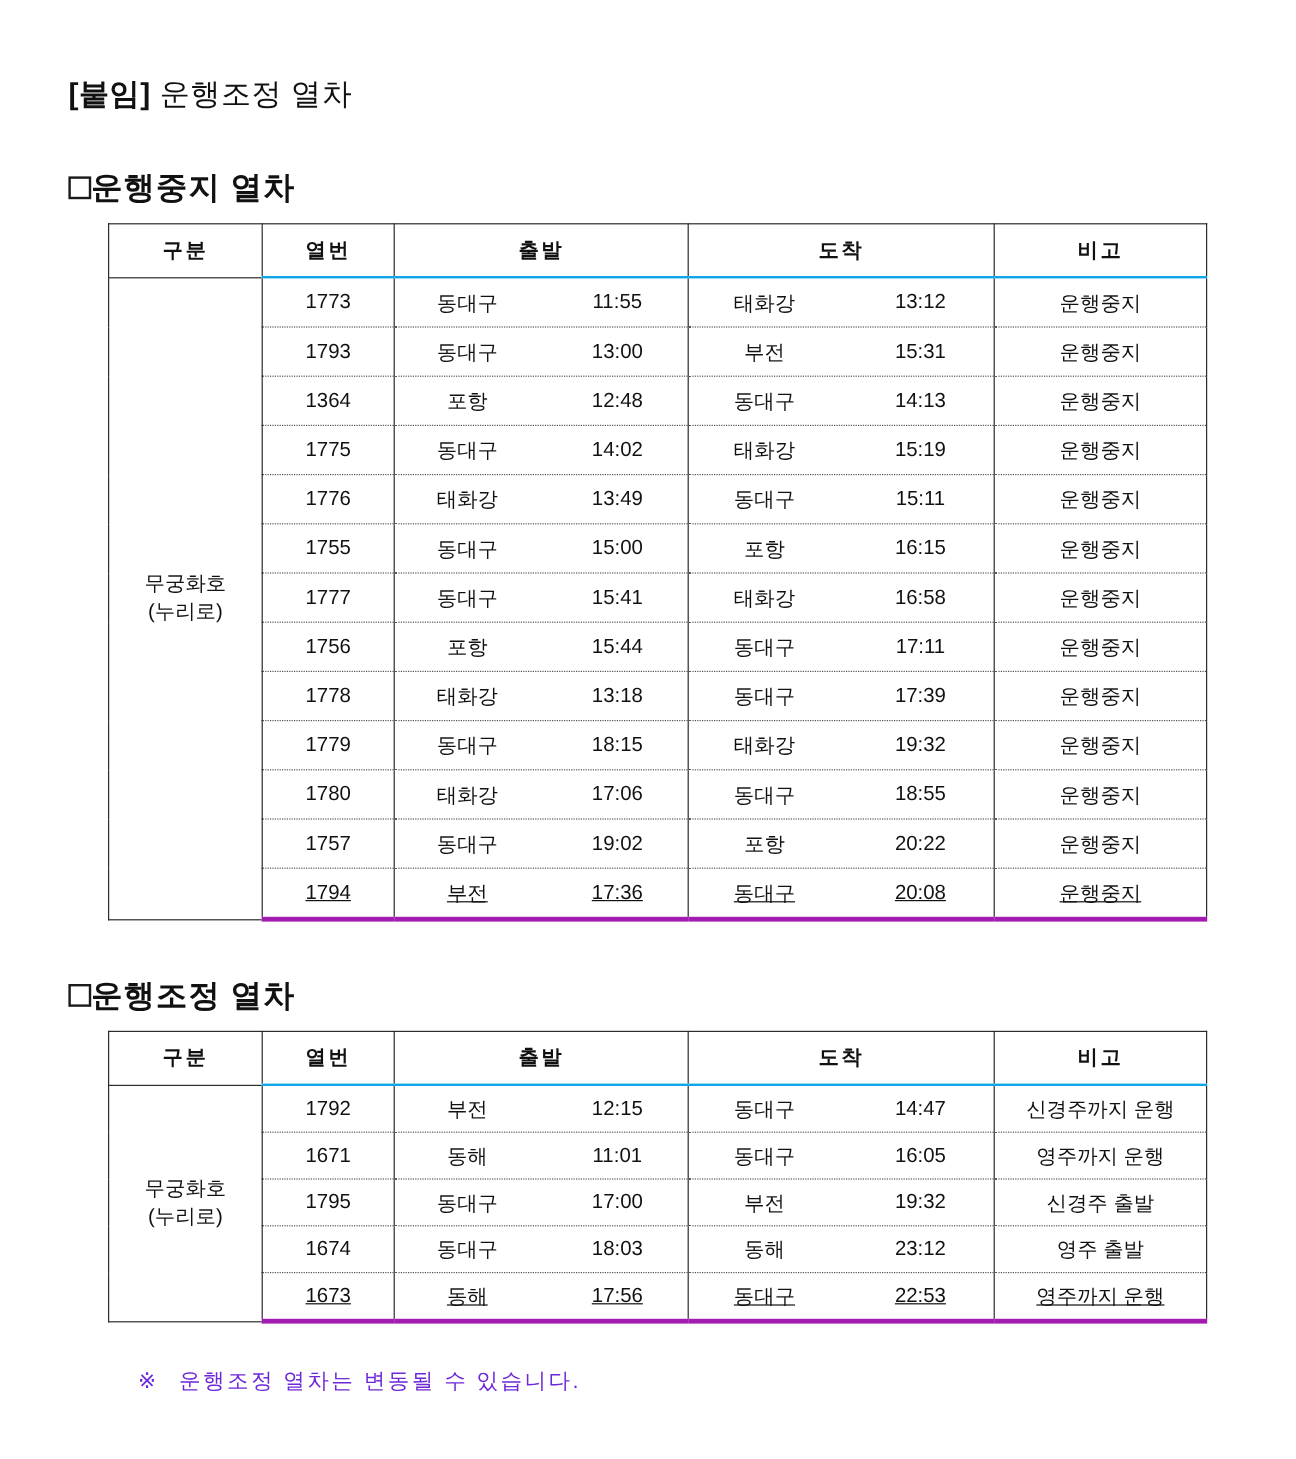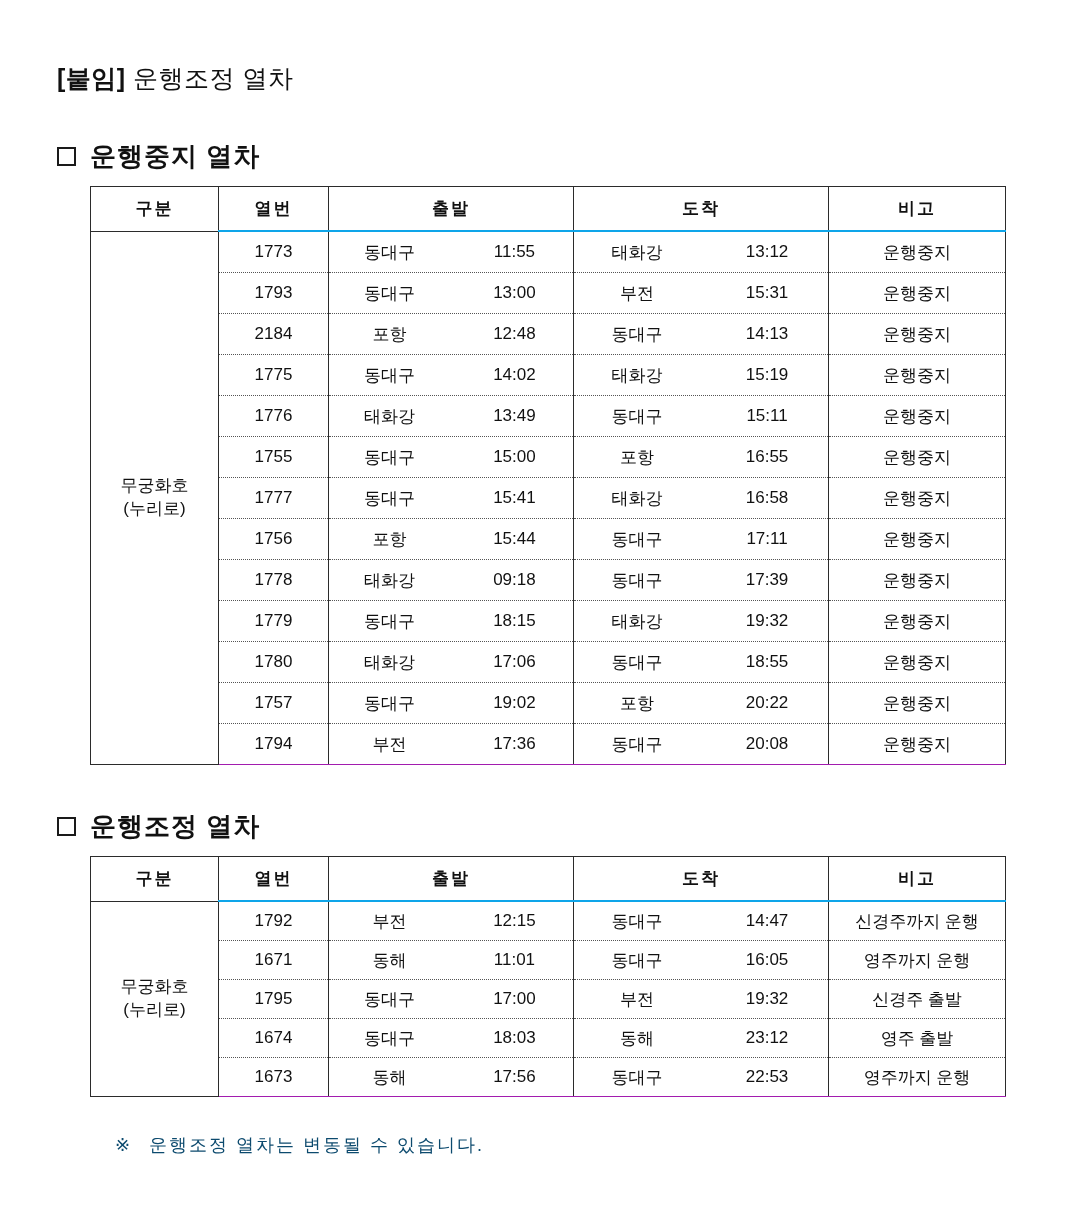--- a/index.html
+++ b/index.html
@@ -25,21 +25,20 @@
     letter-spacing: 0.5px;
     margin: 0 0 0 2px;
     font-weight: 400;
   }
   .doc-title .brk {
     font-weight: bold;
   }
   .section-heading {
     display: flex;
     align-items: center;
-    gap: 14px;
     margin: 44px 0 12px 2px;
   }
   .chk {
     display: inline-block;
     width: 19px;
     height: 19px;
     border: 2px solid #1a1a1a;
     box-sizing: border-box;
   }
   .section-heading .htext {
@@ -74,21 +73,22 @@
   }
   
   table.sched tbody td {
     border-top: 1px dotted #555;
     border-bottom: 1px dotted #555;
   }
   table.sched tbody tr:first-child td {
     border-top: 2px solid #0ea5e9;
   }
   table.sched tbody tr:last-child td {
-    border-bottom: 1px solid #a21caf;
+    border-bottom: 4px solid #a21caf;
+    text-decoration: underline;
   }
   td.cat {
     border-top: 1px solid #2b2b2b !important;
     border-bottom: 1px solid #2b2b2b !important;
     line-height: 1.35;
     font-size: 17px;
   }
   .col-cat { width: 128px; }
   .col-no  { width: 110px; }
   .col-dep { width: 245px; }
@@ -109,21 +109,21 @@
   }
   .cellpair .time {
     width: 48%;
     text-align: center;
     box-sizing: border-box;
   }
   .note {
     margin: 36px 0 0 60px;
     font-size: 18px;
     letter-spacing: 2px;
-    color: #0c4a6e;
+    color: #6d28d9;
   }
   .note .mark { margin-right: 10px; }
   .tight-table tbody td { height: 38px; }
 </style>
 </head>
 <body>
 
 <div class="page">
 
   <h1 class="doc-title">
@@ -184,21 +184,21 @@
           </td>
         <td>
             <div class="cellpair">
               <span class="place">부전</span>
               <span class="time">15:31</span>
             </div>
           </td>
         <td>운행중지</td>
       </tr>
       <tr>
-        <td>2184</td>
+        <td>1364</td>
         <td>
             <div class="cellpair">
               <span class="place">포항</span>
               <span class="time">12:48</span>
             </div>
           </td>
         <td>
             <div class="cellpair">
               <span class="place">동대구</span>
               <span class="time">14:13</span>
@@ -242,21 +242,21 @@
         <td>1755</td>
         <td>
             <div class="cellpair">
               <span class="place">동대구</span>
               <span class="time">15:00</span>
             </div>
           </td>
         <td>
             <div class="cellpair">
               <span class="place">포항</span>
-              <span class="time">16:55</span>
+              <span class="time">16:15</span>
             </div>
           </td>
         <td>운행중지</td>
       </tr>
       <tr>
         <td>1777</td>
         <td>
             <div class="cellpair">
               <span class="place">동대구</span>
               <span class="time">15:41</span>
@@ -284,21 +284,21 @@
               <span class="time">17:11</span>
             </div>
           </td>
         <td>운행중지</td>
       </tr>
       <tr>
         <td>1778</td>
         <td>
             <div class="cellpair">
               <span class="place">태화강</span>
-              <span class="time">09:18</span>
+              <span class="time">13:18</span>
             </div>
           </td>
         <td>
             <div class="cellpair">
               <span class="place">동대구</span>
               <span class="time">17:39</span>
             </div>
           </td>
         <td>운행중지</td>
       </tr>

